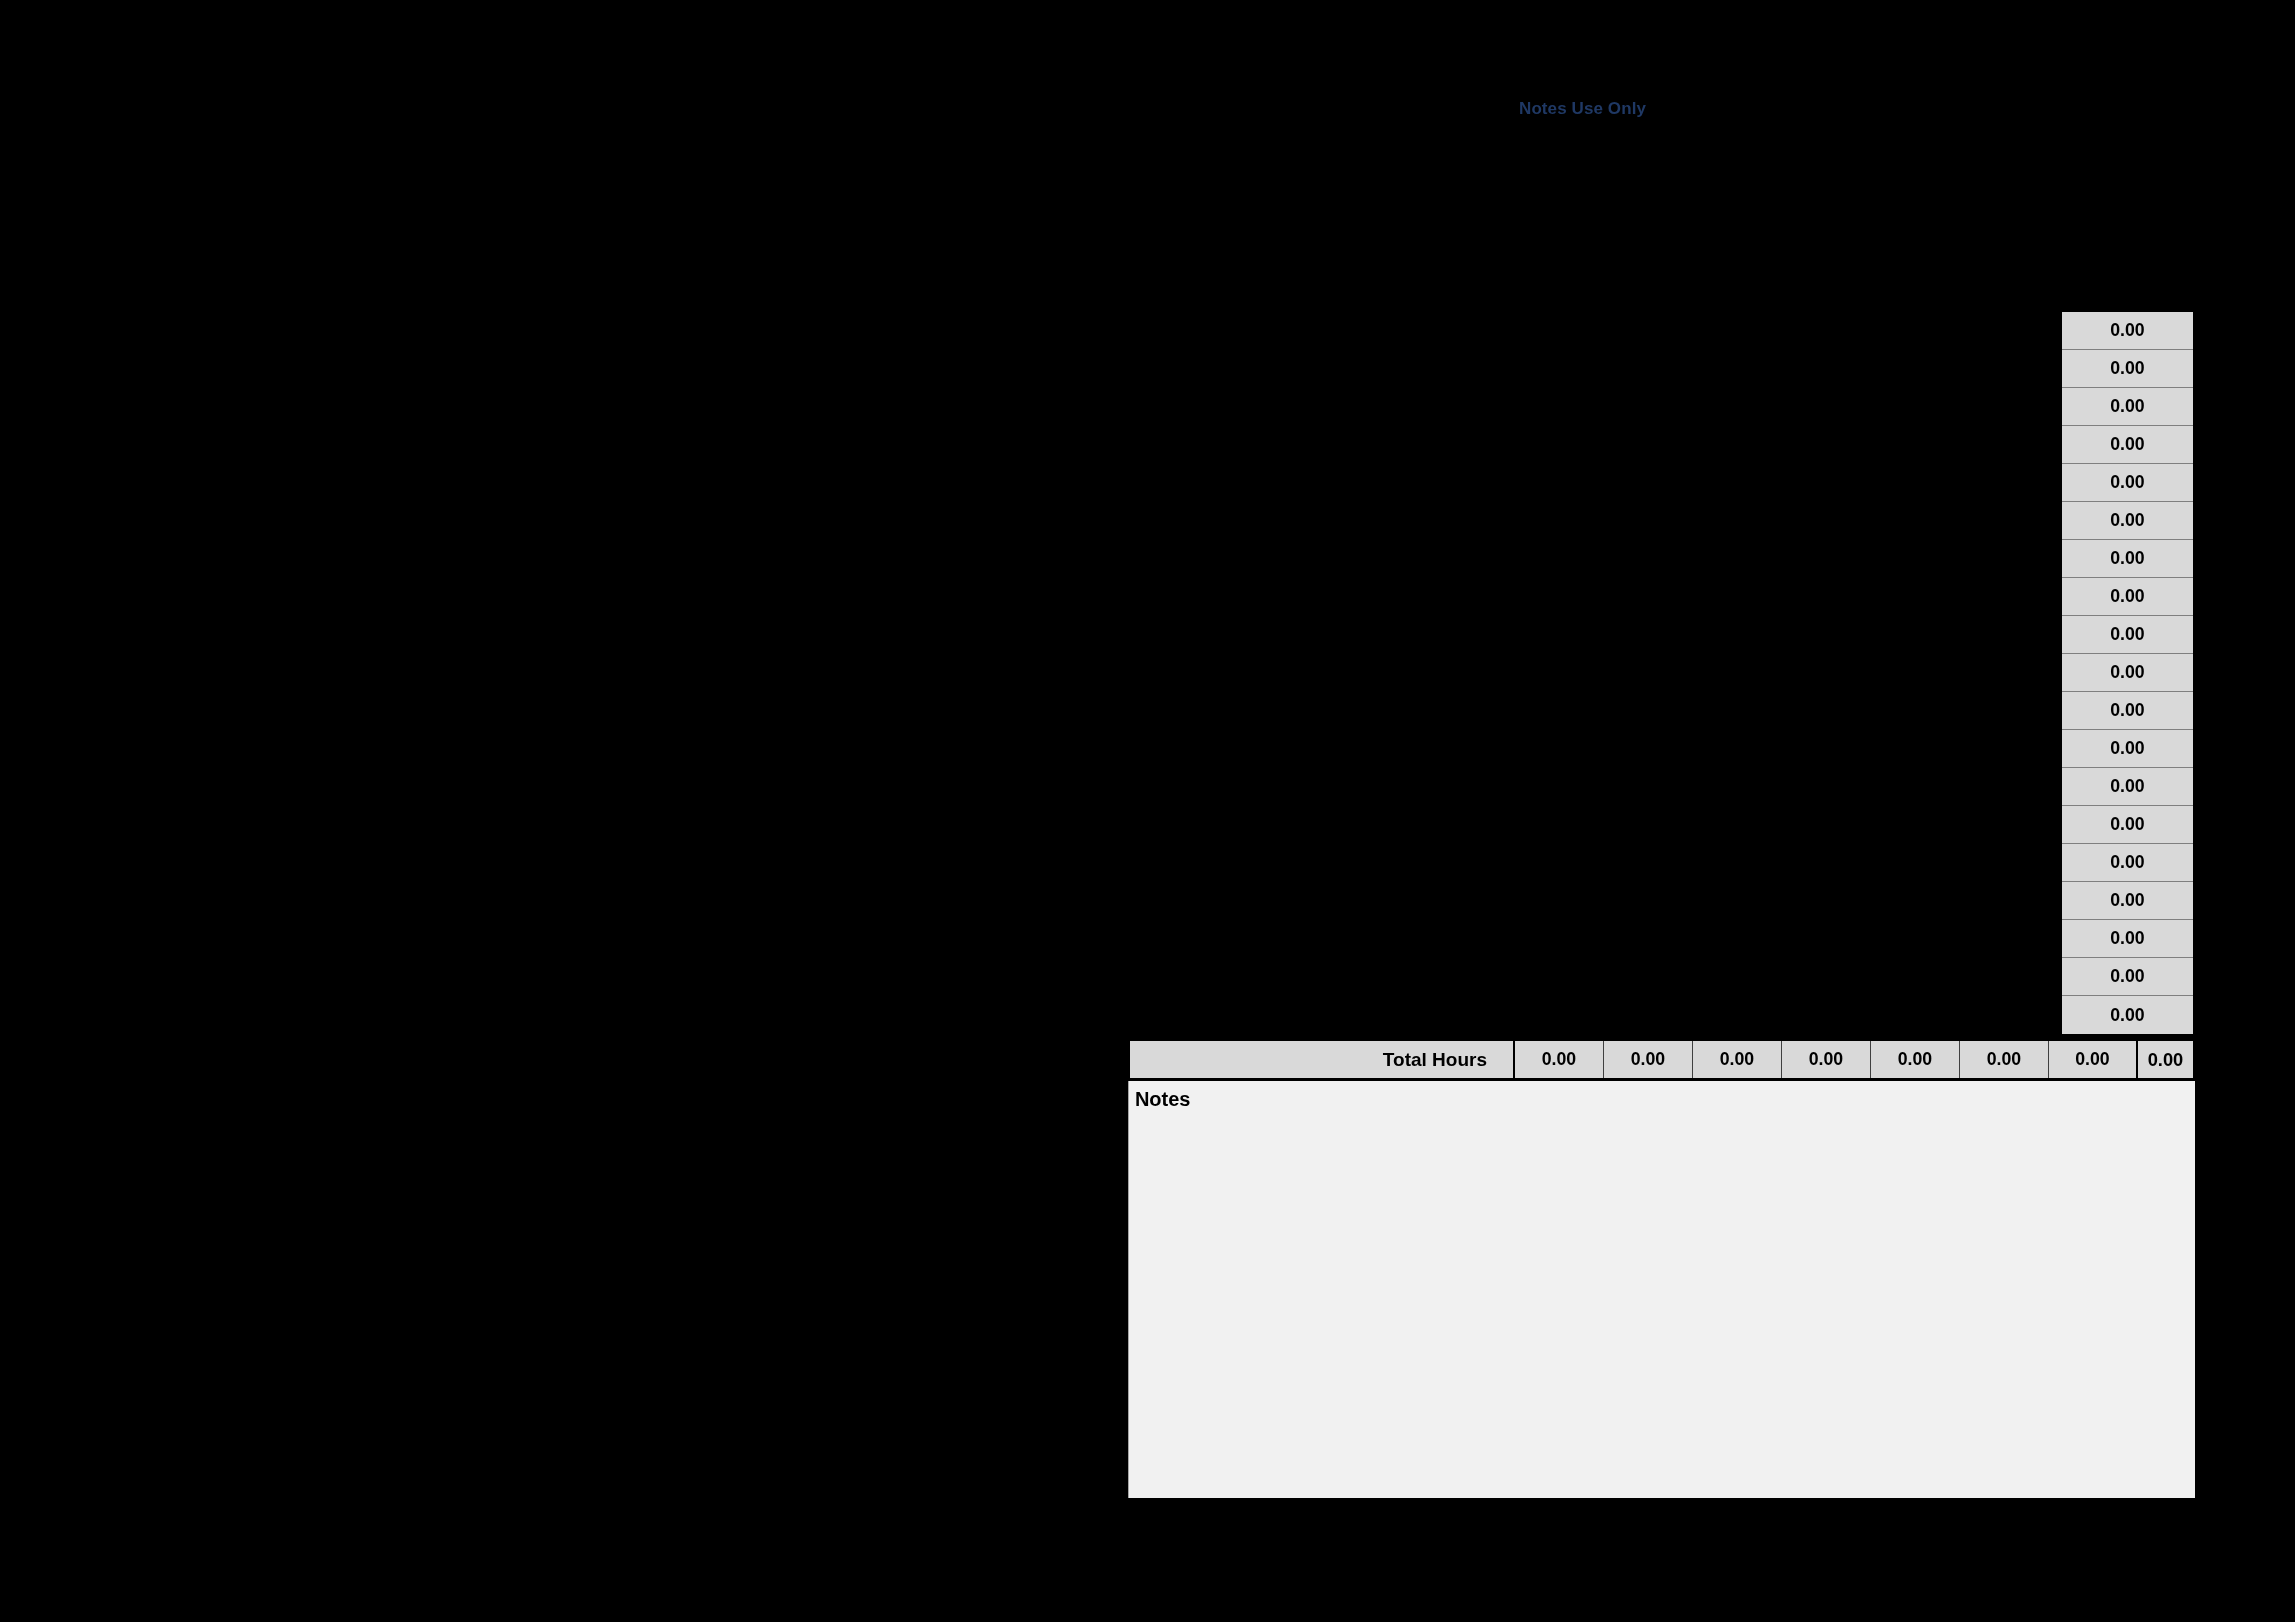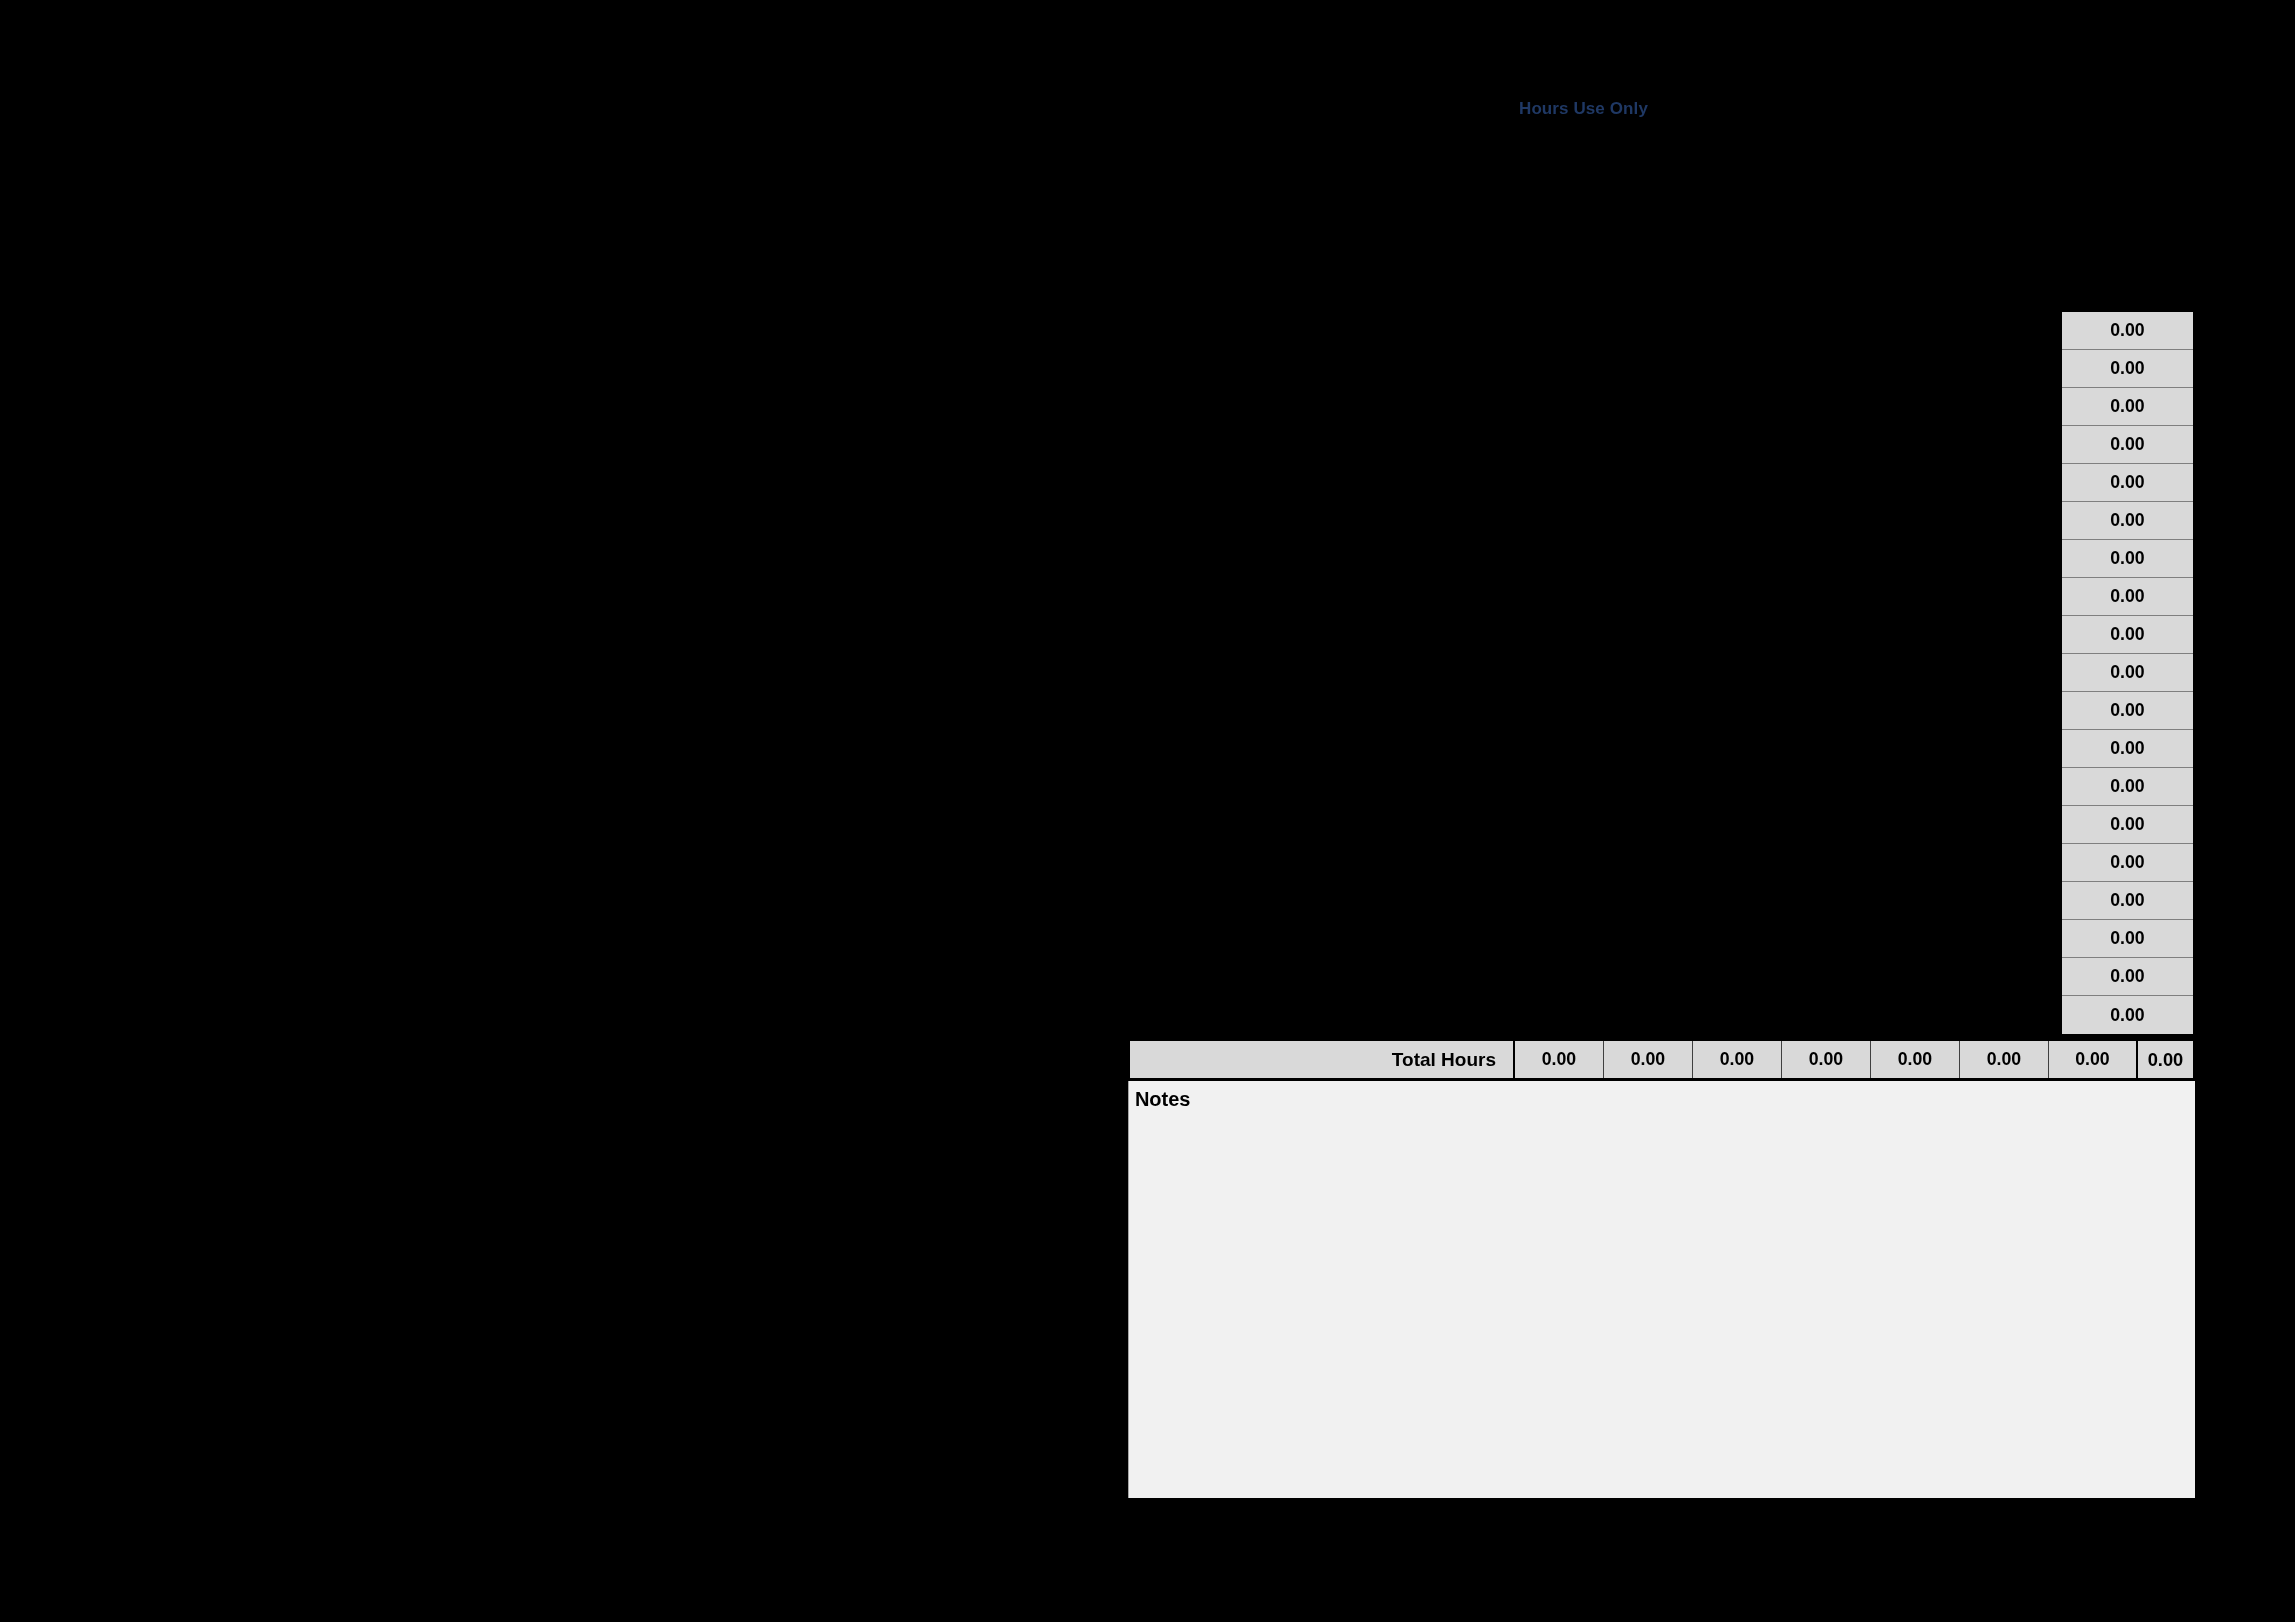--- a/index.html
+++ b/index.html
@@ -71,21 +71,21 @@
   }
   #total-hours-label-cell {
     width: 387px;
     box-sizing: border-box;
     background: #d9d9d9;
     border-left: 2px solid #000000;
     border-right: 2px solid #000000;
     display: flex;
     align-items: center;
     justify-content: flex-end;
-    padding-right: 17px;
+    padding-right: 26px;
     font-size: 19px;
     font-weight: bold;
     color: #000000;
   }
   .total-hours-cell {
     width: 89px;
     box-sizing: border-box;
     background: #d9d9d9;
     border-right: 1.3px solid #404040;
     display: flex;
@@ -138,21 +138,21 @@
     right: 5.2px;
     bottom: 5.2px;
     font-size: 17px;
     color: #000000;
     white-space: pre-wrap;
   }
 </style>
 </head>
 <body>
 
-<div id="office-use-label">Hours Use Only</div>
+<div id="office-use-label">Notes Use Only</div>
 
 <div id="daily-totals-column">
   <div class="daily-total-cell">0.00</div>
   <div class="daily-total-cell">0.00</div>
   <div class="daily-total-cell">0.00</div>
   <div class="daily-total-cell">0.00</div>
   <div class="daily-total-cell">0.00</div>
   <div class="daily-total-cell">0.00</div>
   <div class="daily-total-cell">0.00</div>
   <div class="daily-total-cell">0.00</div>

